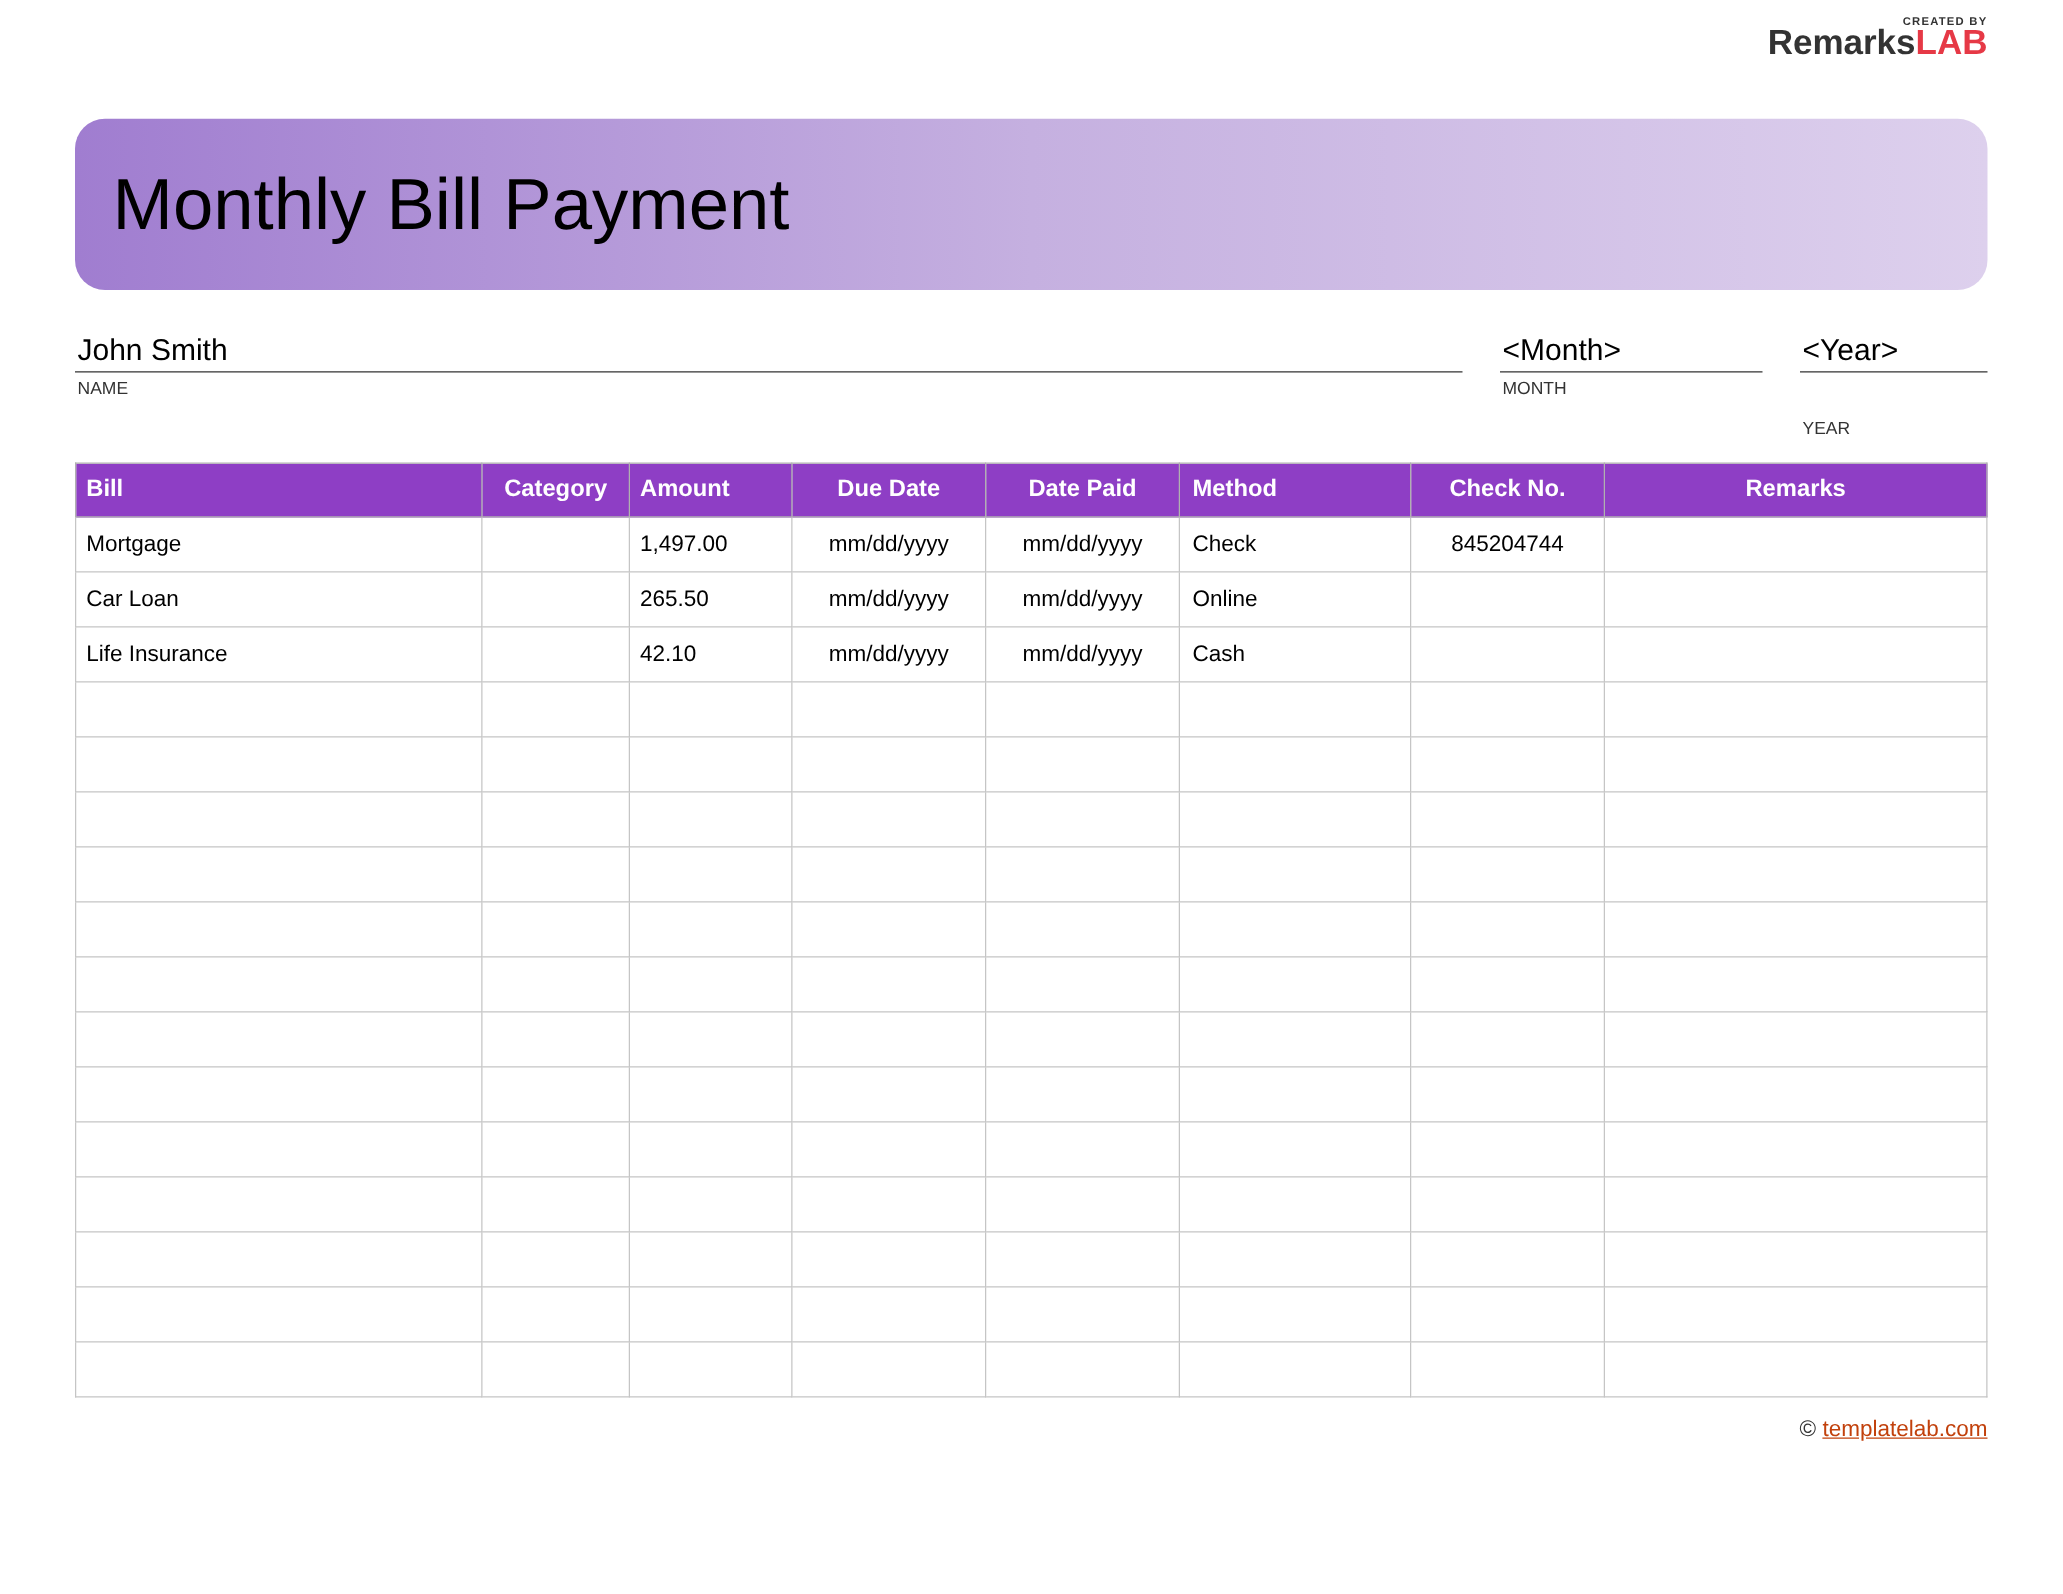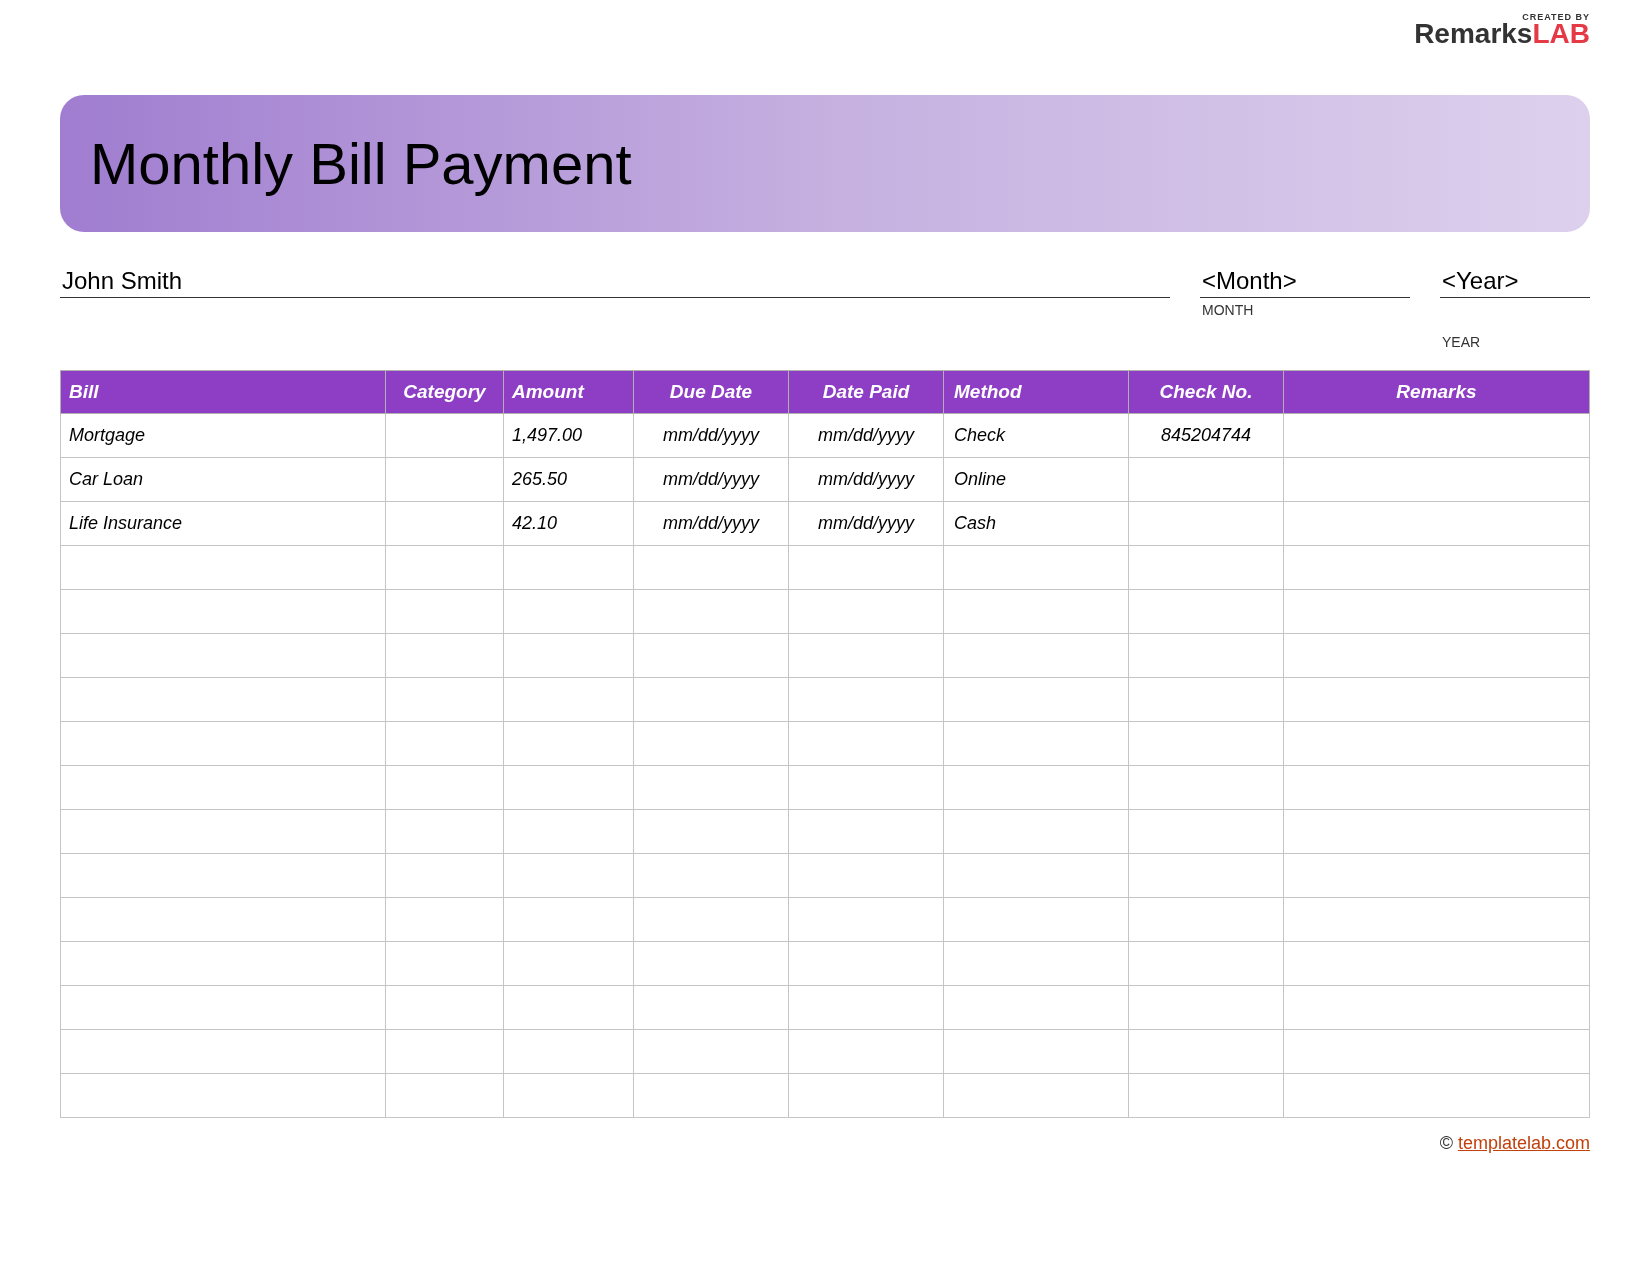--- a/index.html
+++ b/index.html
@@ -80,21 +80,20 @@
       color: #333;
       margin-top: 4px;
       padding-left: 2px;
     }
     .table-container {
       margin-top: 20px;
     }
     table {
       width: 100%;
       border-collapse: collapse;
-      font-style: italic;
     }
     thead th {
       background: #8e3ec5;
       color: #fff;
       font-size: 19px;
       font-weight: 600;
       padding: 10px 8px;
       text-align: center;
       border: 1px solid #b0b0b0;
     }
@@ -134,20 +133,21 @@
   </div>
 </div>
 
 <div class="header-banner">
   <div class="header-title">Monthly Bill Payment</div>
 </div>
 
 <div class="info-row">
   <div class="info-field name">
     <div class="info-value">John Smith</div>
+    <div class="info-label">NAME</div>
   </div>
   <div class="info-field month">
     <div class="info-value">&lt;Month&gt;</div>
     <div class="info-label">MONTH</div>
   </div>
   <div class="info-field year">
     <div class="info-value">&lt;Year&gt;</div>
     <div class="info-label">YEAR</div>
   </div>
 </div>

